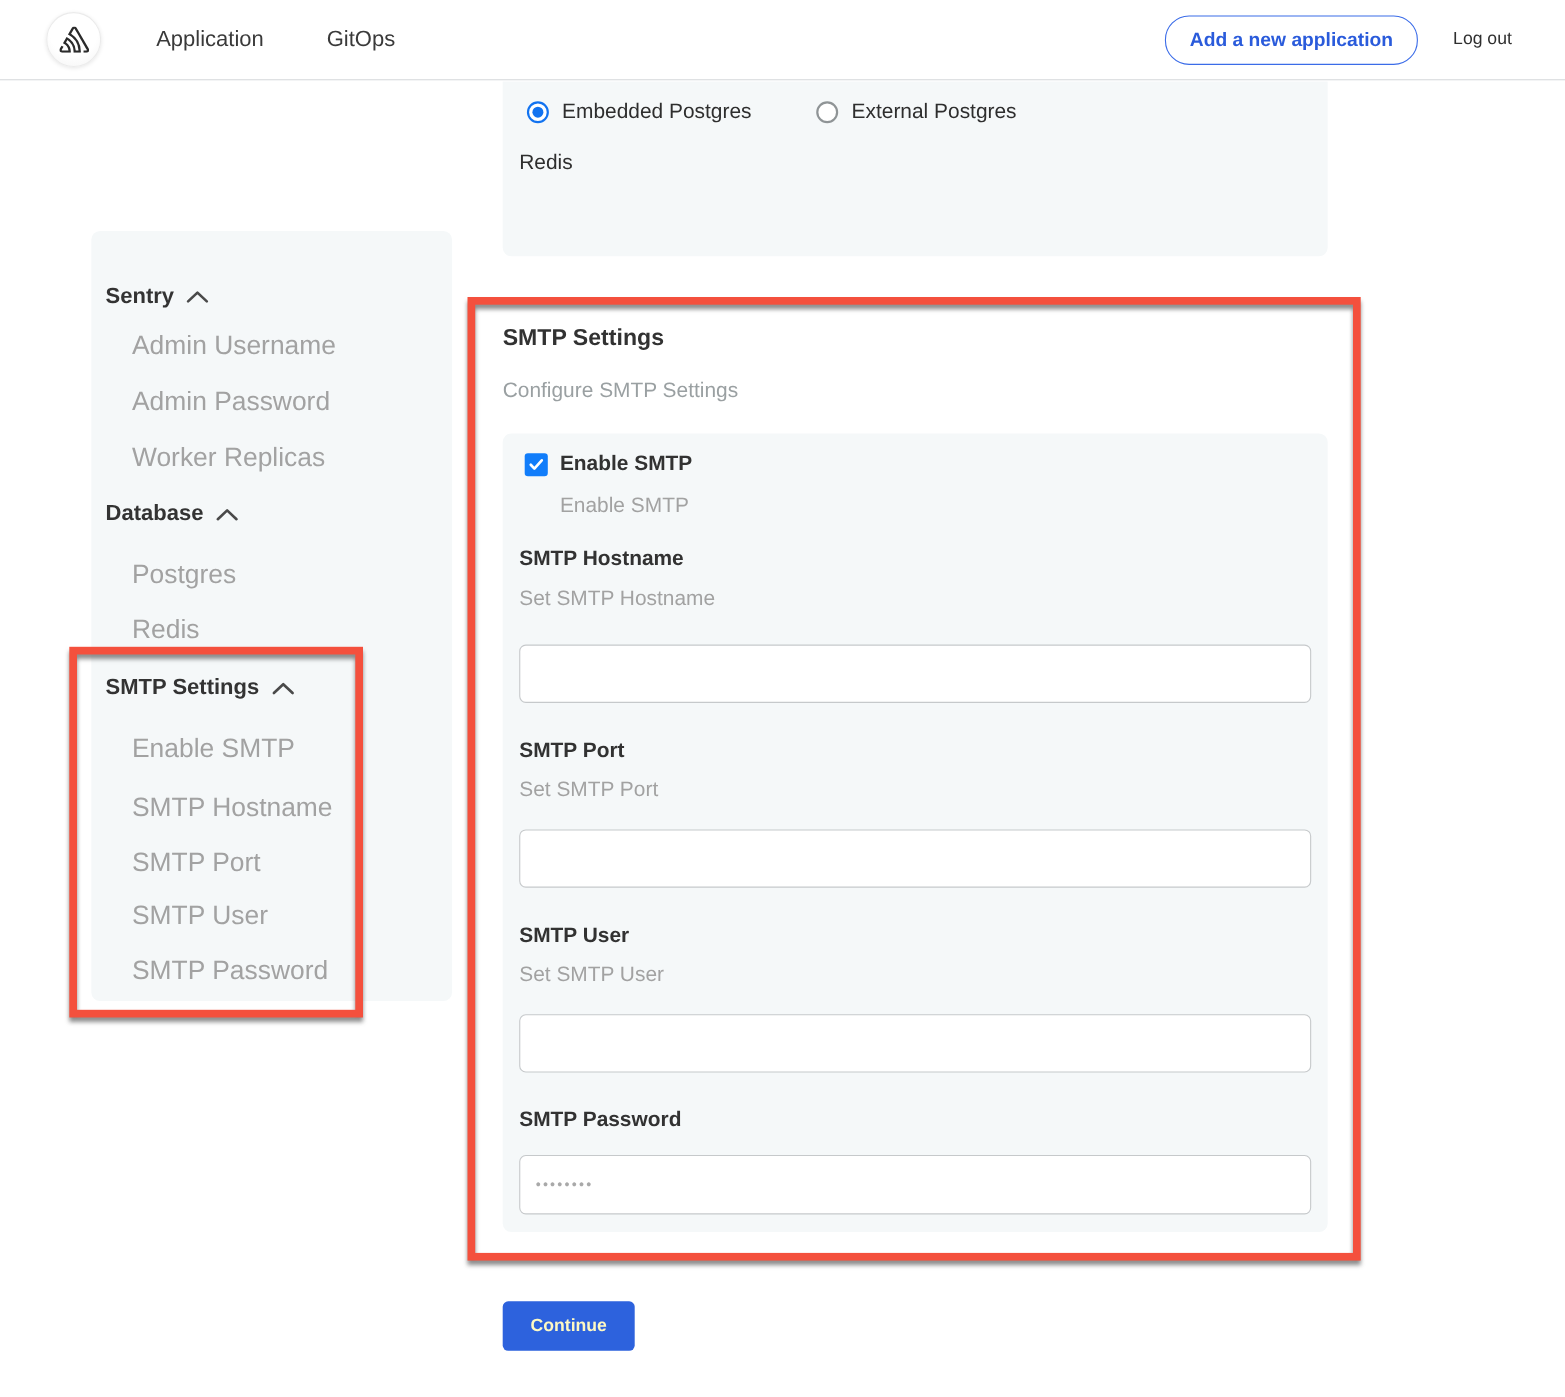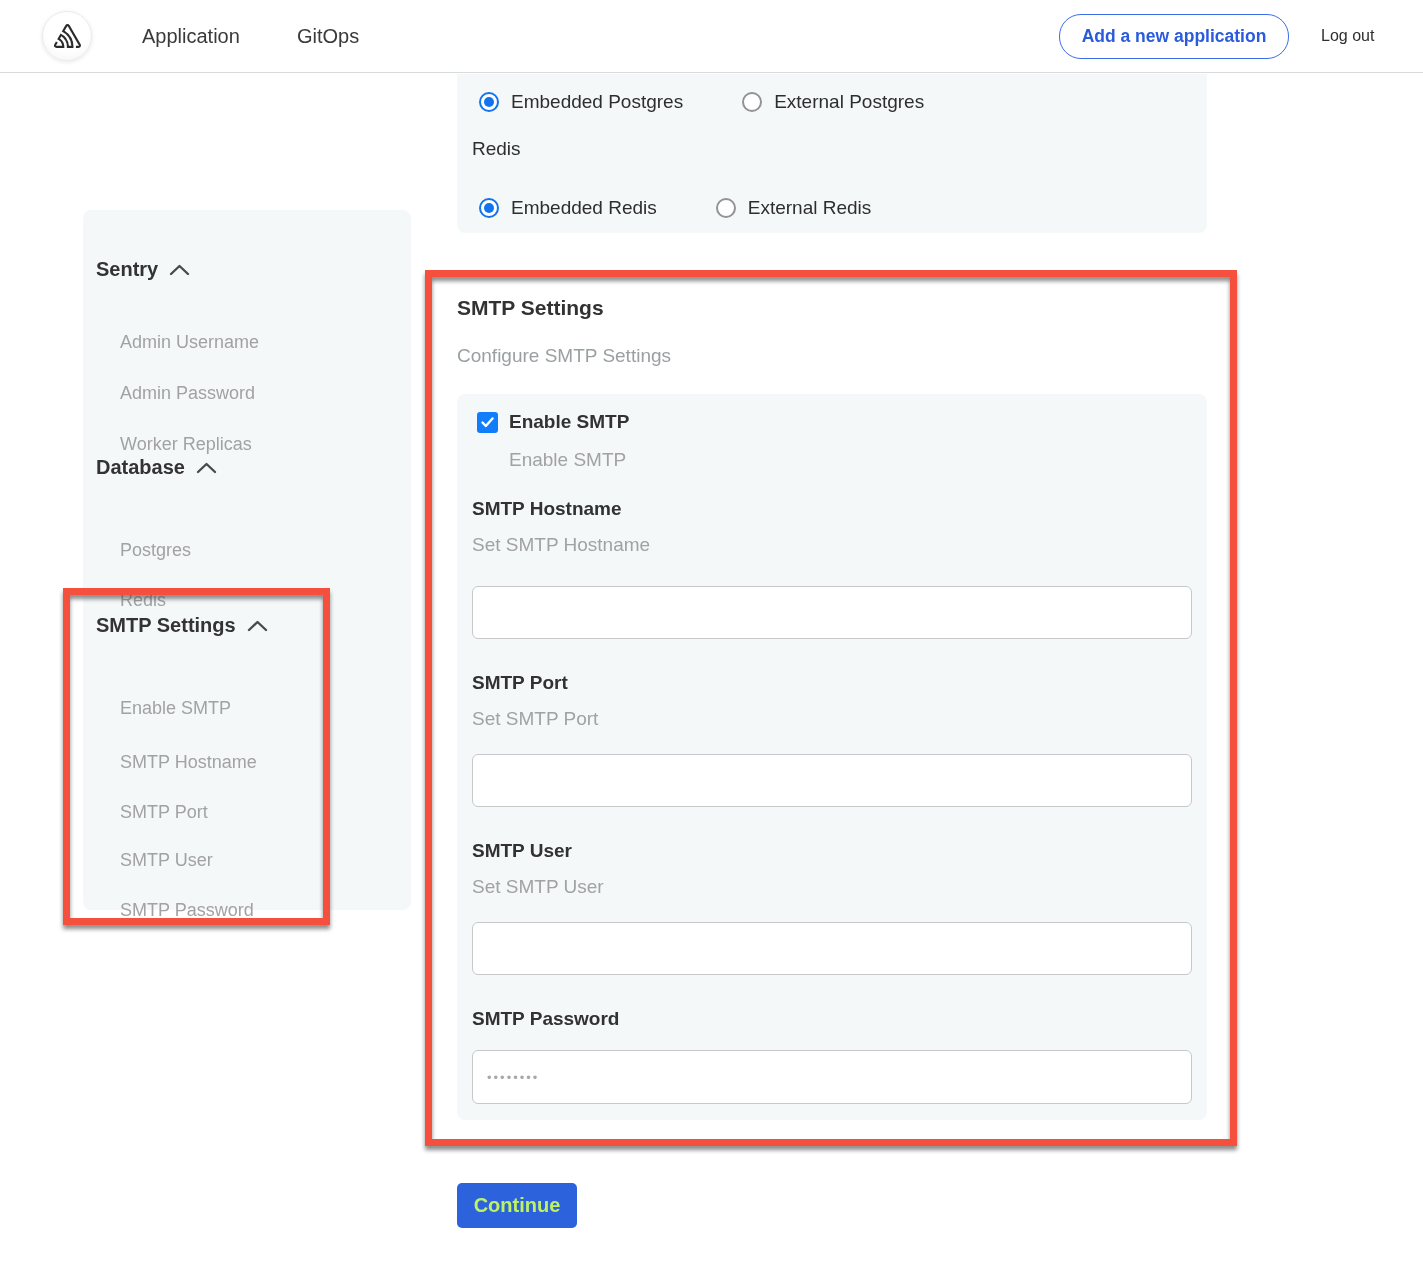--- a/index.html
+++ b/index.html
@@ -39,21 +39,21 @@
   .radio.selected { border: 2px solid #1273f0; }
   .radio.selected::after { content: ""; position: absolute; left: 3px; top: 3px;
                            width: 10px; height: 10px; border-radius: 50%; background: #1273f0; }
   .radio.unselected { border: 2px solid #8f9496; }
   .radio-label { font-size: 19px; font-weight: 500; color: #2e2e2e; margin-left: 12px; cursor: pointer; }
   .group-label { position: absolute; font-size: 19px; font-weight: 500; color: #2e2e2e; }
 
   
   .sb-title { position: absolute; left: 96px; display: flex; align-items: center; gap: 11px;
               font-size: 20px; font-weight: bold; color: #333; cursor: pointer; }
-  .sb-item { position: absolute; left: 120px; font-size: 18px; color: #a2a2a2; cursor: pointer; margin-top: 31px; }
+  .sb-item { position: absolute; left: 120px; font-size: 24px; color: #a2a2a2; cursor: pointer; }
 
   
   .red-box { position: absolute; border: 7px solid #f4503d; background: transparent;
              filter: drop-shadow(0 4px 2px rgba(75,75,75,0.65)); pointer-events: none; z-index: 5; }
   .red-sidebar { left: 63px; top: 588px; width: 267px; height: 337px; }
   .red-main { left: 425px; top: 270px; width: 812px; height: 876px; }
 
   
   .smtp-title { position: absolute; left: 457px; top: 296px; font-size: 21px; font-weight: bold; color: #323232; }
   .smtp-subtitle { position: absolute; left: 457px; top: 345px; font-size: 19px; color: #9aa0a2; }
@@ -66,22 +66,22 @@
 
   .field-label { position: absolute; left: 15px; font-size: 19px; font-weight: bold; color: #323232; }
   .field-helper { position: absolute; left: 15px; font-size: 19px; color: #a2a2a2; }
   .field-input { position: absolute; left: 15px; width: 720px; height: 53px;
                  border: 1px solid #c6c9cb; border-radius: 6px; background: #fff;
                  padding: 0 14px; font-size: 16px; color: #333; outline: none;
                  font-family: "Liberation Sans", sans-serif; }
   .field-input::placeholder { color: #a9a9a9; font-size: 13px; letter-spacing: 2px; }
 
   .continue-btn { position: absolute; left: 457px; top: 1183px; width: 120px; height: 45px;
-                  background: #2d62dd; border: none; border-radius: 5px; color: #bef264;
-                  font-weight: bold; font-size: 20px; cursor: pointer;
+                  background: #2d62dd; border: none; border-radius: 5px; color: #fef9c3;
+                  font-weight: bold; font-size: 16px; cursor: pointer;
                   font-family: "Liberation Sans", sans-serif; }
 </style>
 </head>
 <body>
 
 <div class="page">
 
   <div class="header">
     <div class="logo-circle">
       <span style="display:flex;">
@@ -97,26 +97,20 @@
   </div>
 
   <div class="gray-card db-card">
     <div class="radio-row" style="left:22px; top:16px;">
       <span class="radio selected"></span>
       <span class="radio-label">Embedded Postgres</span>
       <span class="radio unselected" style="margin-left:59px;"></span>
       <span class="radio-label">External Postgres</span>
     </div>
     <div class="group-label" style="left:15px; top:64px;">Redis</div>
-    <div class="radio-row" style="left:22px; top:122px;">
-      <span class="radio selected"></span>
-      <span class="radio-label">Embedded Redis</span>
-      <span class="radio unselected" style="margin-left:59px;"></span>
-      <span class="radio-label">External Redis</span>
-    </div>
   </div>
 
   <div class="gray-card sidebar-card"></div>
 
   <div class="sb-title" style="top:258px;">
     <span>Sentry</span>
     <span style="display:flex;">
       <svg width="21" height="12" viewBox="0 0 21 12">
           <polyline points="2,10 10.5,2 19,10" fill="none" stroke="#4a4a4a" stroke-width="2.4" stroke-linecap="round" stroke-linejoin="round"></polyline>
         </svg>

